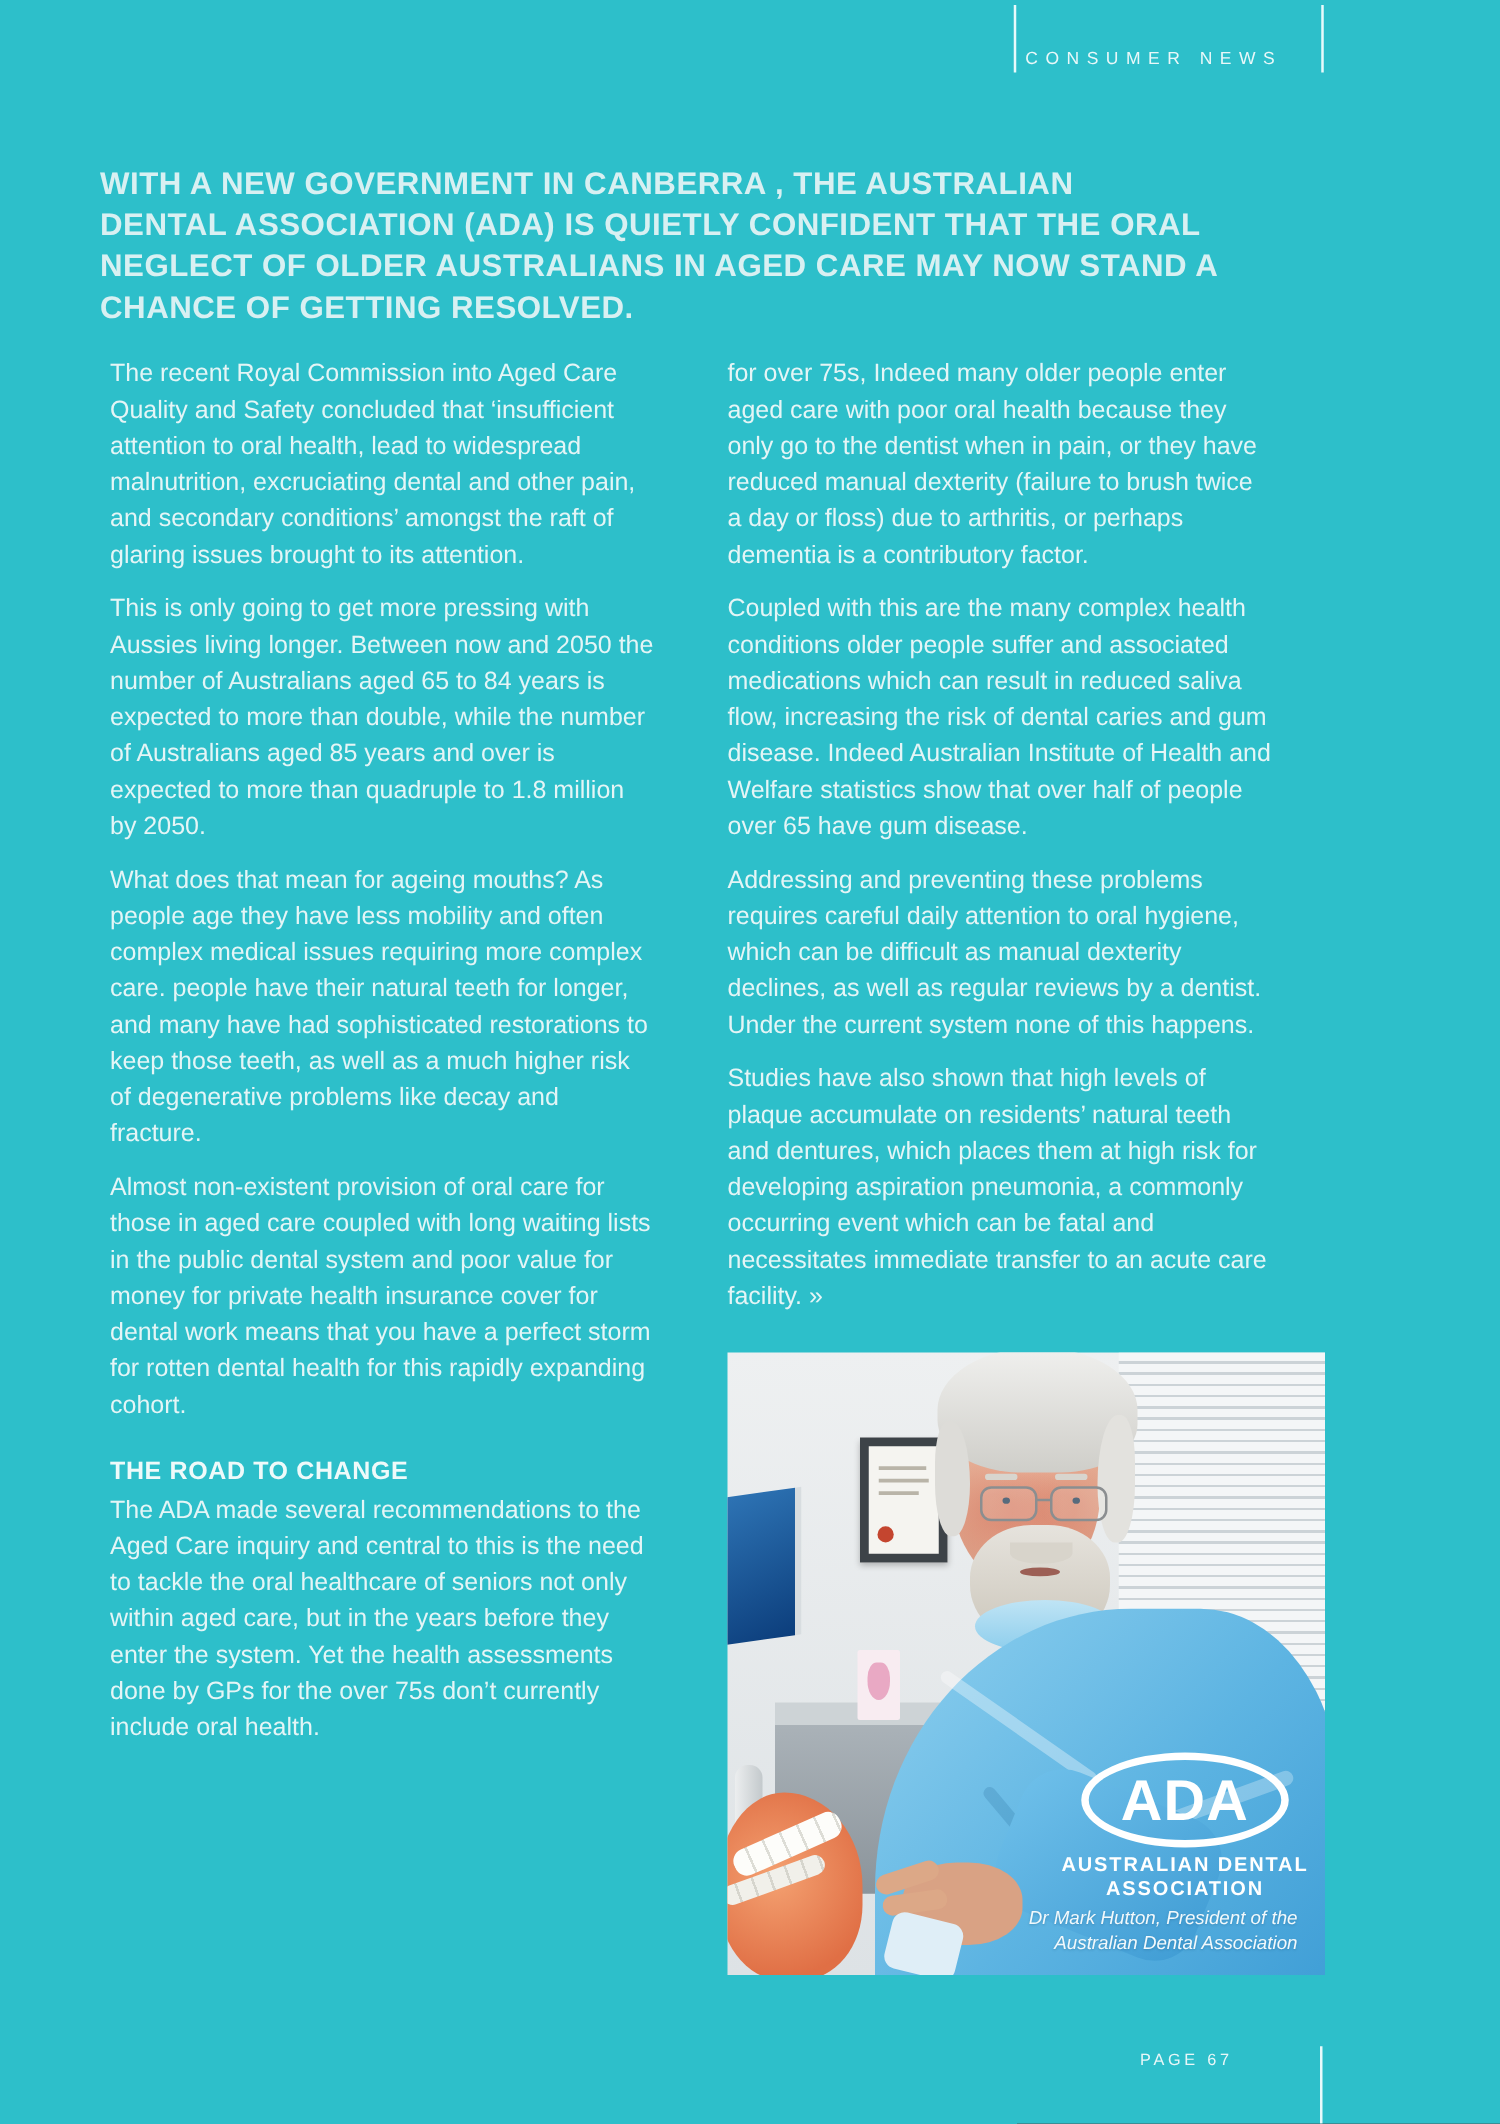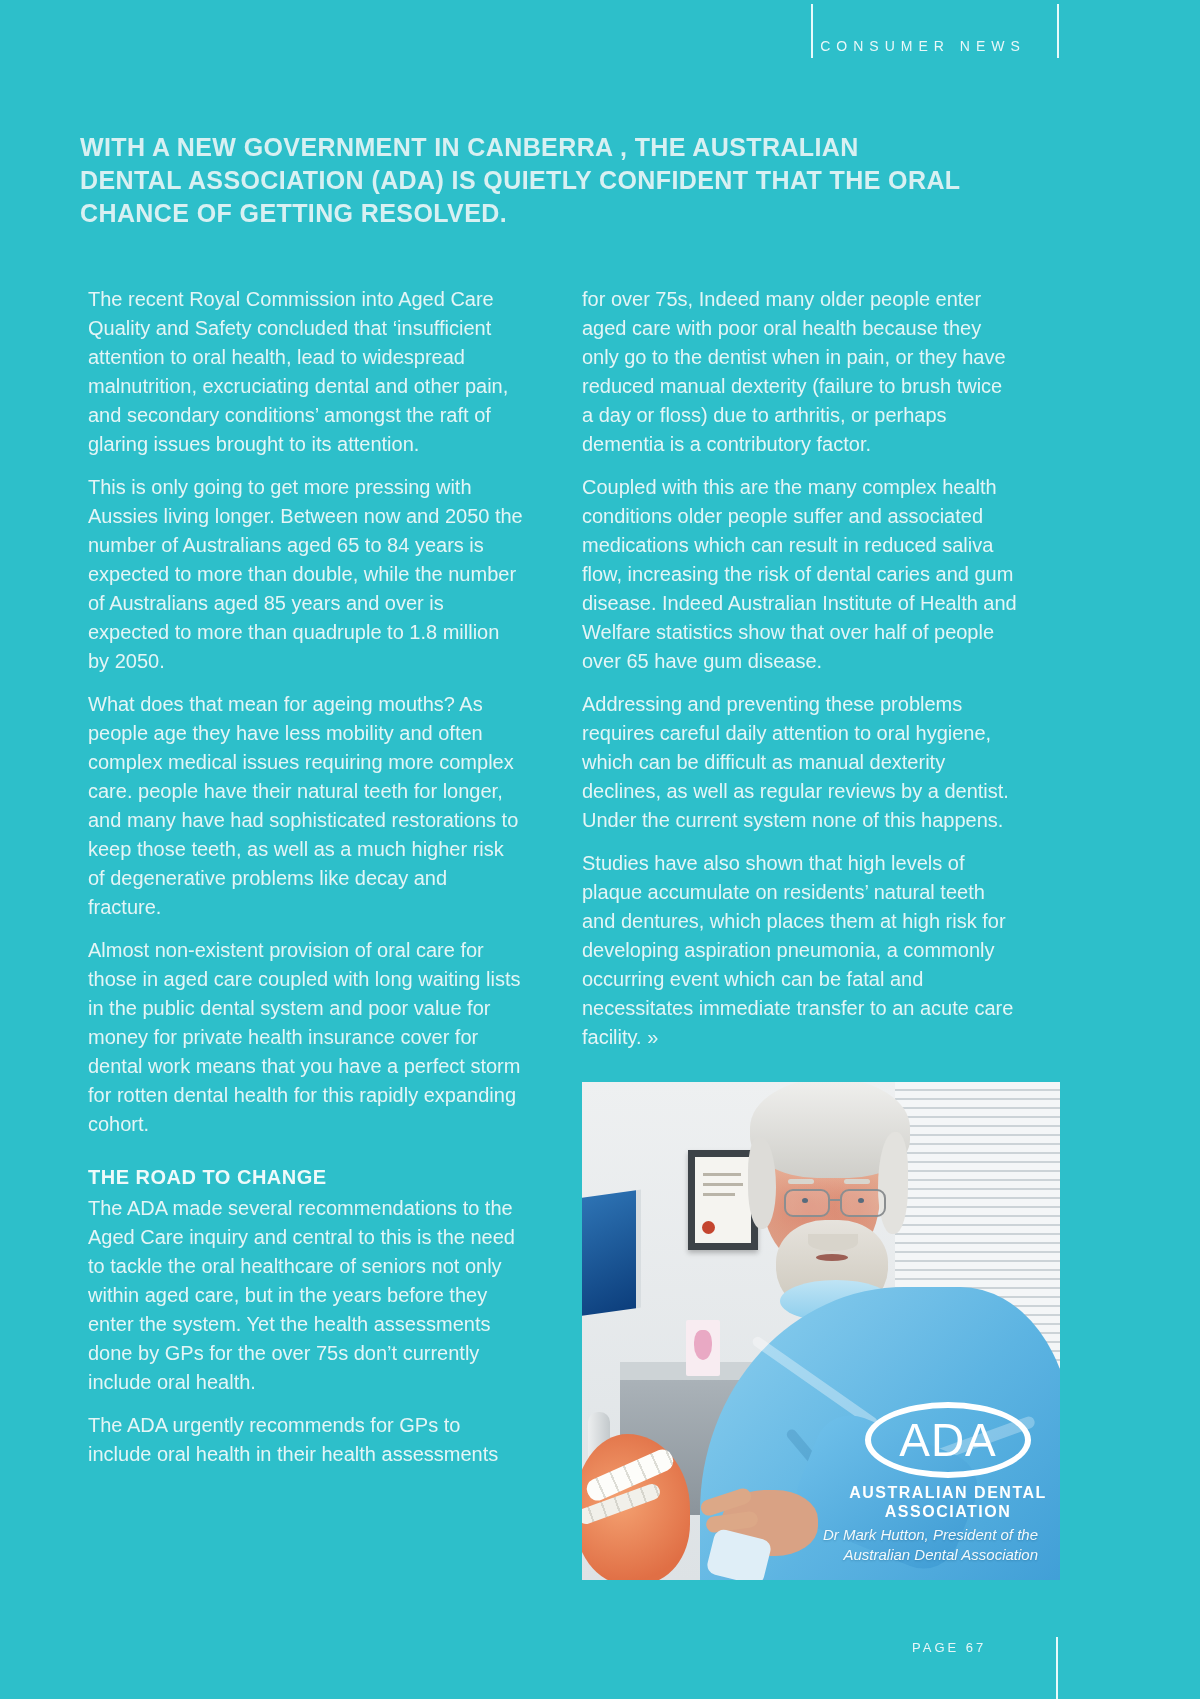--- a/index.html
+++ b/index.html
@@ -94,21 +94,21 @@
   .hand{position:absolute;left:140px;top:408px;width:96px;height:66px;border-radius:45%;background:#d9a284;}
   .finger{position:absolute;width:52px;height:16px;border-radius:8px;background:#dca887;}
   .finger.f1{left:118px;top:412px;transform:rotate(-18deg);}
   .finger.f2{left:124px;top:432px;transform:rotate(-8deg);}
   .cuff{position:absolute;left:128px;top:452px;width:58px;height:46px;border-radius:10px;
     background:#dfeef7;transform:rotate(14deg);}
   
   .ada-oval{position:absolute;left:283px;top:320px;width:166px;height:76px;box-sizing:border-box;
     border:6px solid #ffffff;border-radius:50%;}
   .ada-oval .acr{width:100%;height:64px;line-height:64px;text-align:center;color:#ffffff;
-    font-weight:400;font-size:46px;letter-spacing:1px;}
+    font-weight:700;font-size:46px;letter-spacing:1px;}
   .logo-name{position:absolute;left:250px;top:401px;width:232px;text-align:center;color:#ffffff;
     font-weight:700;font-size:16px;letter-spacing:1.5px;line-height:19px;}
   .photo-caption{position:absolute;right:22px;top:443px;text-align:right;font-style:italic;
     font-size:15px;line-height:20px;color:#f2f9fc;text-shadow:0 1px 2px rgba(0,60,90,.25);}
   
   .page-num{position:absolute;top:1640px;left:912px;width:120px;text-align:left;
     font-size:13px;letter-spacing:3px;color:#e8f7f8;}
   .footer-rule{position:absolute;left:1056px;top:1637px;width:2px;height:62px;background:rgba(248,255,255,.92);}
 </style>
 </head>
@@ -116,31 +116,31 @@
 
 <div class="page">
 
   <div class="kicker-rule left"></div>
   <div class="kicker">CONSUMER NEWS</div>
   <div class="kicker-rule right"></div>
 
   <div class="headline">
     <div>WITH A NEW GOVERNMENT IN CANBERRA , THE AUSTRALIAN</div>
     <div>DENTAL ASSOCIATION (ADA) IS QUIETLY CONFIDENT THAT THE ORAL</div>
+    <div>NEGLECT OF OLDER AUSTRALIANS IN AGED CARE MAY NOW STAND A</div>
     <div>CHANCE OF GETTING RESOLVED.</div>
   </div>
 
   <div class="col left">
     <p>The recent Royal Commission into Aged Care Quality and Safety concluded that ‘insufficient attention to oral health, lead to widespread malnutrition, excruciating dental and other pain, and secondary conditions’ amongst the raft of glaring issues brought to its attention.</p>
     <p>This is only going to get more pressing with Aussies living longer. Between now and 2050 the number of Australians aged 65 to 84 years is expected to more than double, while the number of Australians aged 85 years and over is expected to more than quadruple to 1.8 million by 2050.</p>
     <p>What does that mean for ageing mouths? As people age they have less mobility and often complex medical issues requiring more complex care. people have their natural teeth for longer, and many have had sophisticated restorations to keep those teeth, as well as a much higher risk of degenerative problems like decay and fracture.</p>
     <p>Almost non-existent provision of oral care for those in aged care coupled with long waiting lists in the public dental system and poor value for money for private health insurance cover for dental work means that you have a perfect storm for rotten dental health for this rapidly expanding cohort.</p>
     <div class="subhead">THE ROAD TO CHANGE</div>
     <p class="after-head">The ADA made several recommendations to the Aged Care inquiry and central to this is the need to tackle the oral healthcare of seniors not only within aged care, but in the years before they enter the system. Yet the health assessments done by GPs for the over 75s don’t currently include oral health.</p>
-    <p>The ADA urgently recommends for GPs to include oral health in their health assessments</p>
   </div>
 
   <div class="col right">
     <p>for over 75s, Indeed many older people enter aged care with poor oral health because they only go to the dentist when in pain, or they have reduced manual dexterity (failure to brush twice a day or floss) due to arthritis, or perhaps dementia is a contributory factor.</p>
     <p>Coupled with this are the many complex health conditions older people suffer and associated medications which can result in reduced saliva flow, increasing the risk of dental caries and gum disease. Indeed Australian Institute of Health and Welfare statistics show that over half of people over 65 have gum disease.</p>
     <p>Addressing and preventing these problems requires careful daily attention to oral hygiene, which can be difficult as manual dexterity declines, as well as regular reviews by a dentist. Under the current system none of this happens.</p>
     <p>Studies have also shown that high levels of plaque accumulate on residents’ natural teeth and dentures, which places them at high risk for developing aspiration pneumonia, a commonly occurring event which can be fatal and necessitates immediate transfer to an acute care facility. »</p>
   </div>
 
   <div class="photo">

